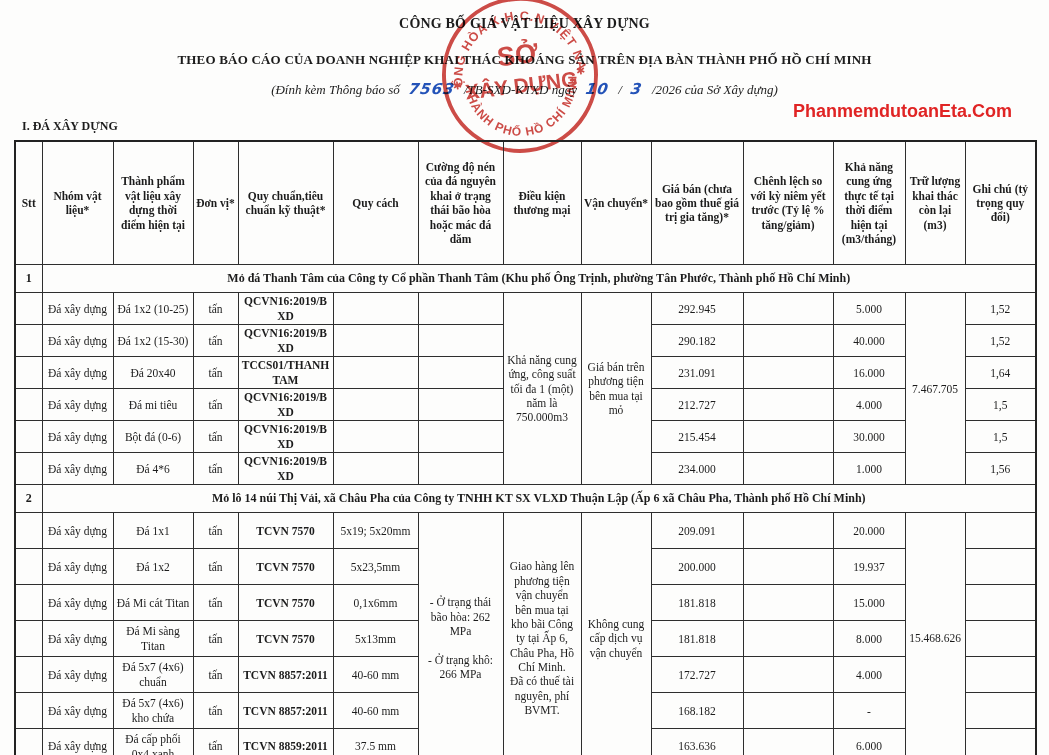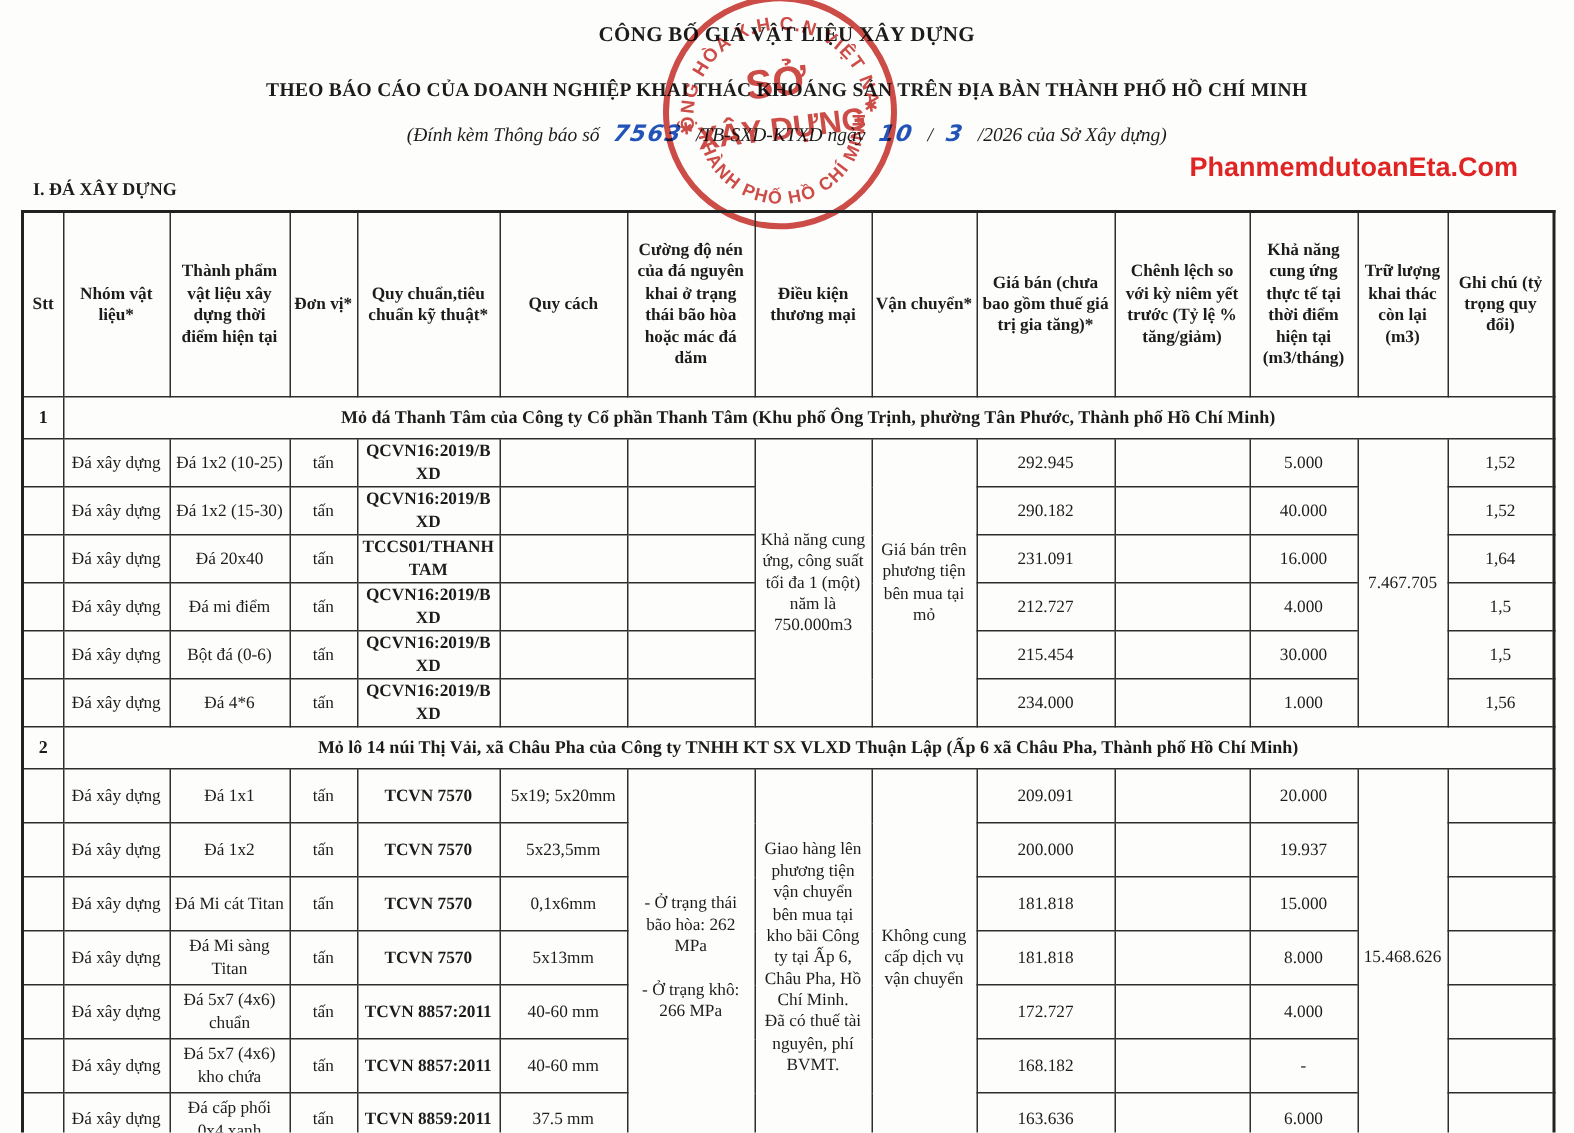--- a/index.html
+++ b/index.html
@@ -171,21 +171,21 @@
         <td></td>
         <td></td>
         <td class="num">231.091</td>
         <td></td>
         <td class="num">16.000</td>
         <td>1,64</td>
       </tr>
       <tr class="s1">
         <td></td>
         <td>Đá xây dựng</td>
-        <td>Đá mi điểm</td>
+        <td>Đá mi tiêu</td>
         <td>tấn</td>
         <td class="wrap">QCVN16:2019/BXD</td>
         <td></td>
         <td></td>
         <td class="num">212.727</td>
         <td></td>
         <td class="num">4.000</td>
         <td>1,5</td>
       </tr>
       <tr class="s1">

